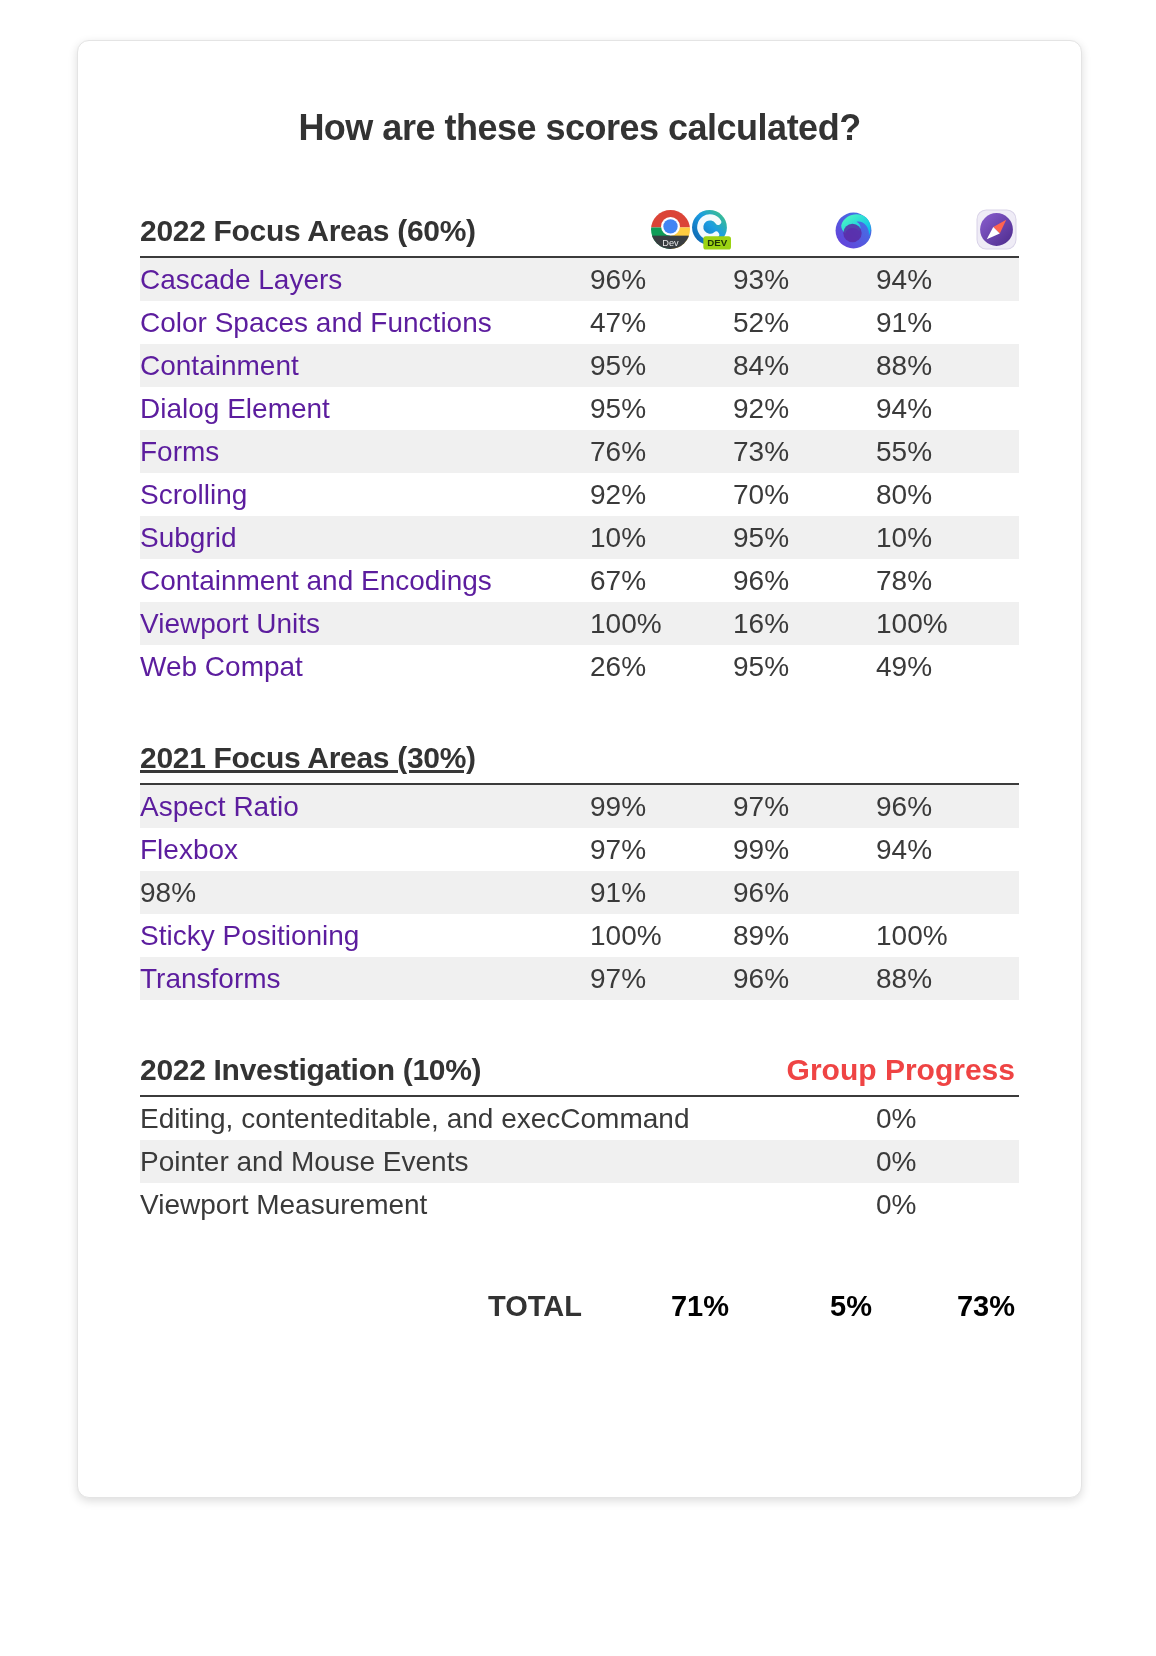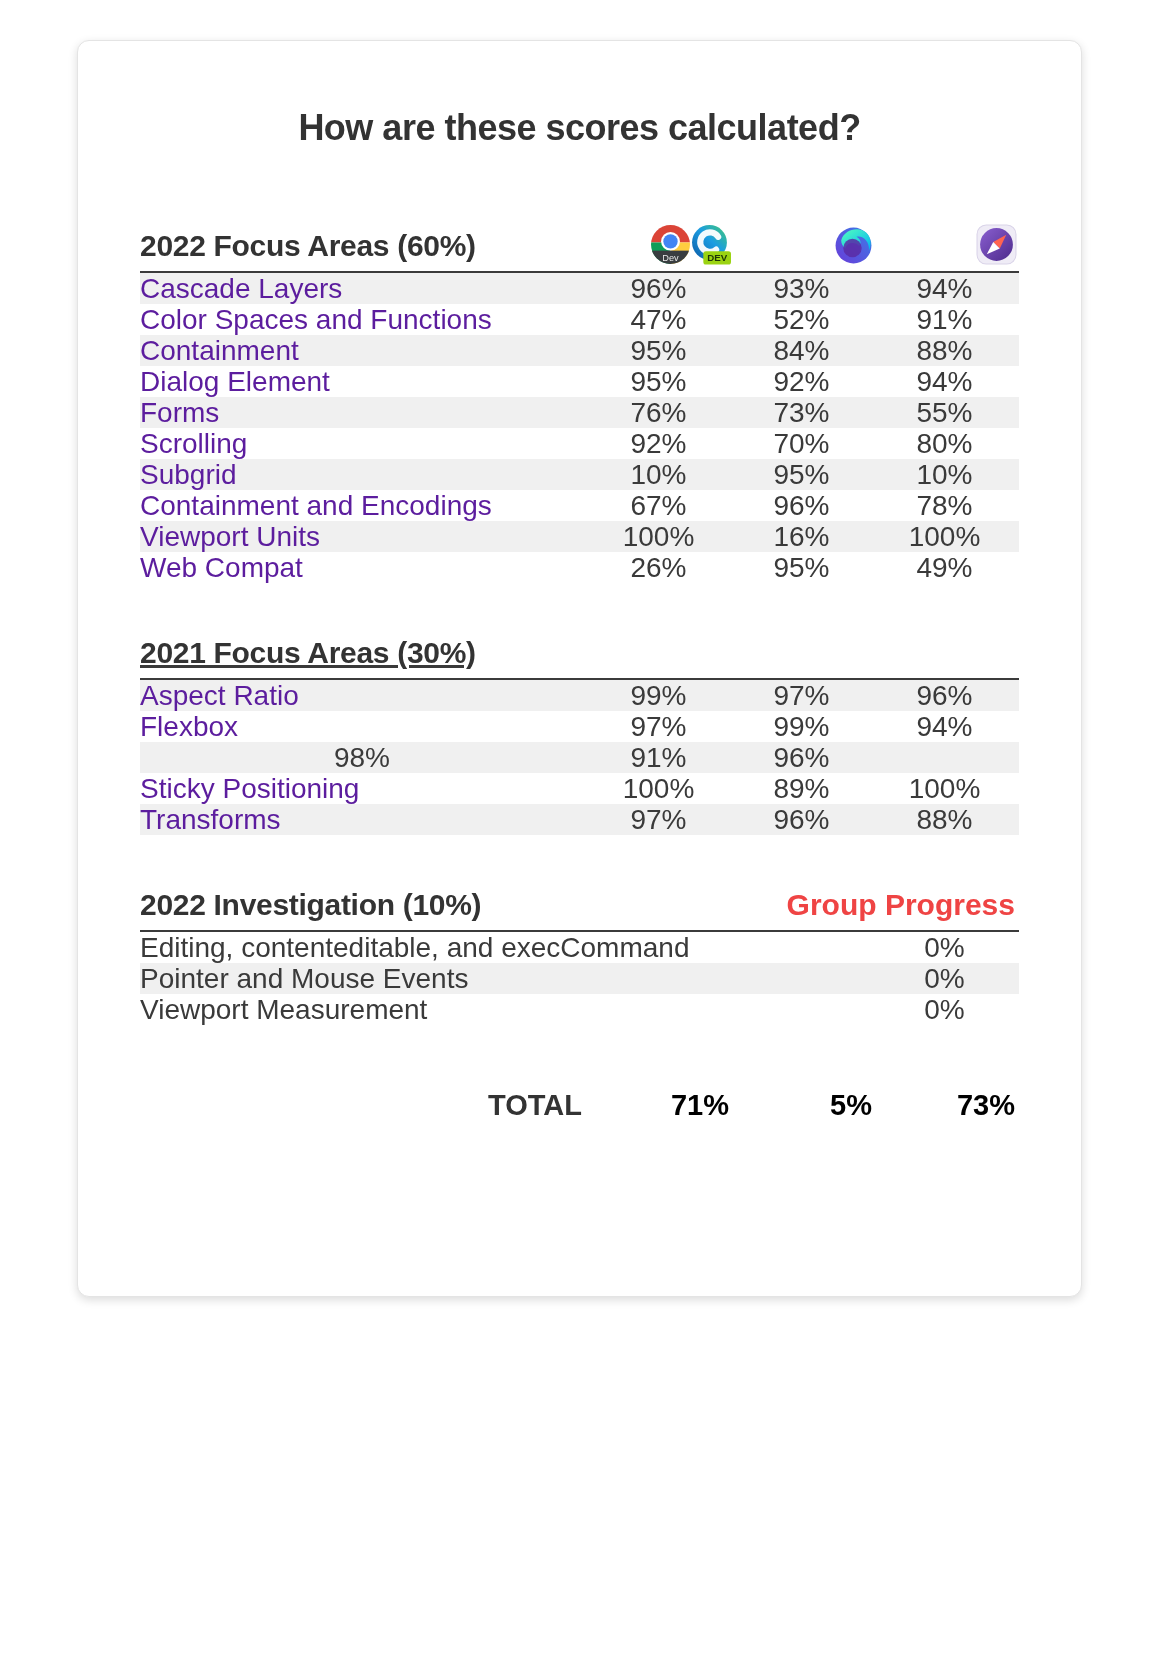--- a/index.html
+++ b/index.html
@@ -17,21 +17,21 @@
     border-radius: 12px;
     box-shadow: 0 3px 10px rgba(0,0,0,0.14);
     padding: 66px 60px 166px 60px;
   }
   .page-title {
     text-align: center;
     font-size: 36px;
     font-weight: 700;
     color: #333333;
     letter-spacing: -0.5px;
-    margin-bottom: 75px;
+    margin-bottom: 60px;
   }
   section { margin: 2px; }
   section + section { margin-top: 50px; }
   .sec-header {
     display: grid;
     align-items: end;
     border-bottom: 2px solid #3b3b3b;
     padding-bottom: 6px;
   }
   .sec-header.with-icons { grid-template-columns: 1fr 143px 143px 143px; }
@@ -55,38 +55,38 @@
   .icon-cell {
     display: flex;
     justify-content: flex-end;
     align-items: flex-end;
     padding-right: 2px;
   }
   .icon-cell svg { display: block; }
   .rows .row {
     display: grid;
     grid-template-columns: 1fr 143px 143px 143px;
-    height: 31px;
+    height: 43px;
     align-items: center;
   }
   .rows.one-col .row { grid-template-columns: 1fr 143px; }
   .rows.stripe-odd .row:nth-child(odd) { background: #f0f0f0; }
   .rows.stripe-even .row:nth-child(even) { background: #f0f0f0; }
   .row .lbl {
     font-size: 28px;
     color: #5c1d9e;
     text-decoration: none;
     white-space: nowrap;
     overflow: hidden;
   }
   .row .lbl.plain-lbl { color: #3a3a3a; }
   .row .val {
     font-size: 28px;
     color: #3a3a3a;
-    text-align: center;
+    text-align: left;
     padding-right: 6px;
     font-variant-numeric: tabular-nums;
   }
   .total-row {
     display: grid;
     grid-template-columns: 1fr 143px 143px 143px;
     height: 49px;
     align-items: center;
     margin-top: 56px;
   }

